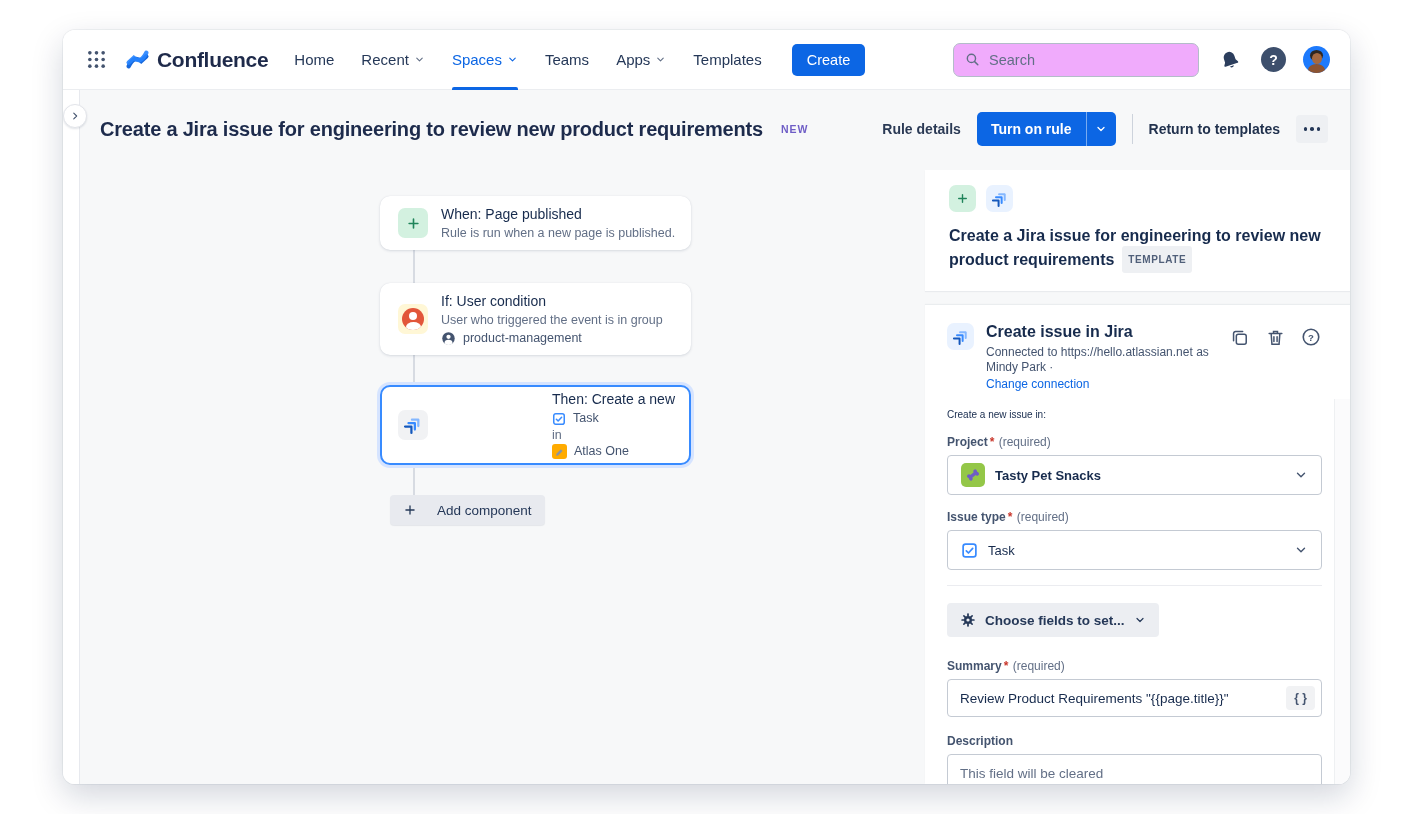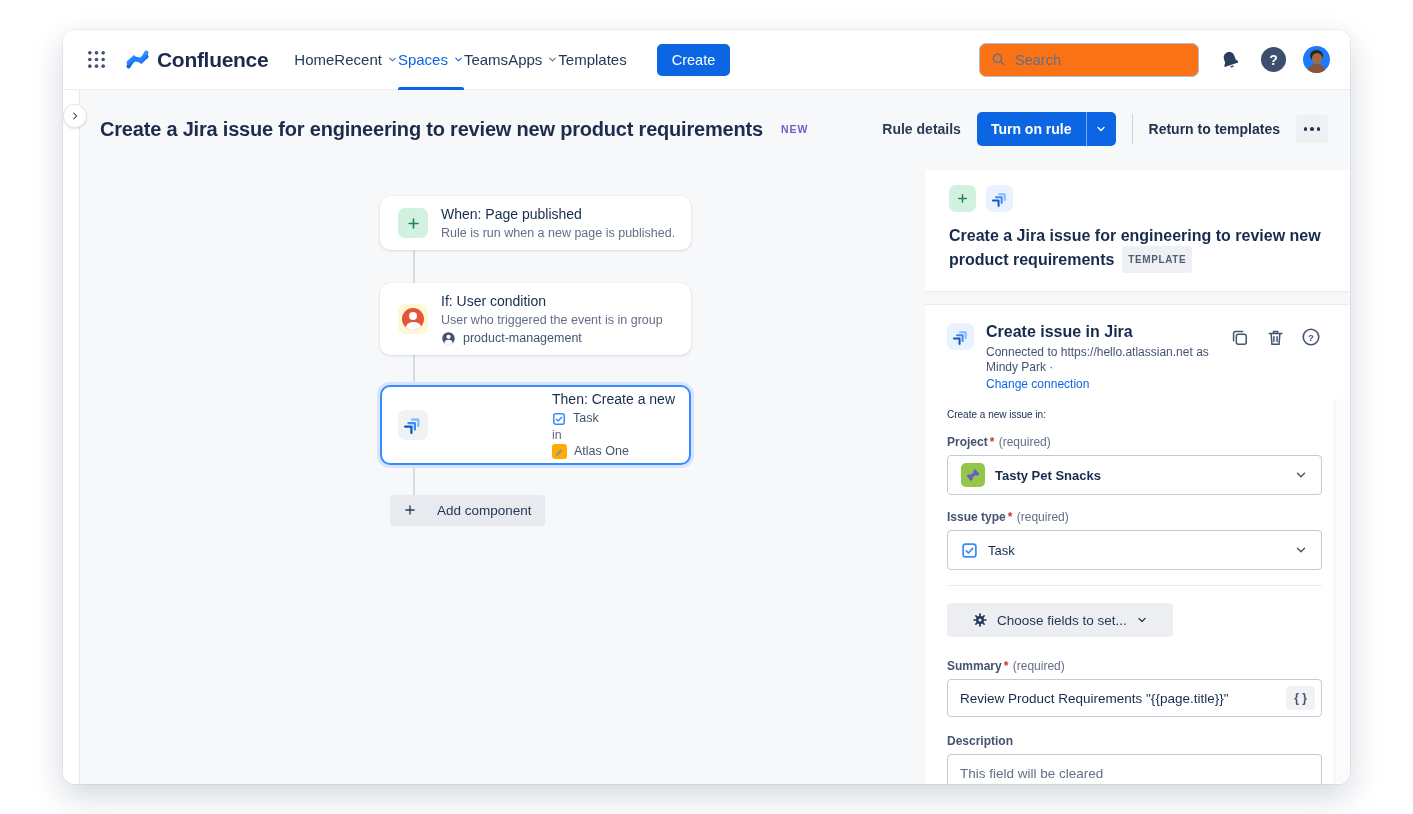--- a/index.html
+++ b/index.html
@@ -9,28 +9,28 @@
             border-radius:12px; overflow:hidden; display:flex; flex-direction:column;
             box-shadow:0 0 0 1px rgba(9,30,66,.05), 0 12px 32px rgba(9,30,66,.18); }
 
   
   .nav { height:60px; flex:0 0 60px; background:#fff; border-bottom:1px solid #EBEDF0;
          display:flex; align-items:center; padding:0 20px 0 18px; position:relative; }
   .nav-left { display:flex; align-items:center; }
   .appgrid { width:30px; height:30px; display:flex; align-items:center; justify-content:center; border-radius:4px; cursor:pointer; }
   .brand { display:flex; align-items:center; gap:7px; margin:0 26px 0 14px; }
   .brand-text { font-size:21px; font-weight:600; color:#1E2A4A; letter-spacing:-0.3px; }
-  .nav-items { display:flex; align-items:flex-end; }
+  .nav-items { display:flex; align-items:flex-end; gap:27px; }
   .nav-item { display:flex; align-items:center; gap:5px; font-size:15px; color:#253858; cursor:pointer; position:relative; height:60px; }
   .nav-item.active { color:#0C66E4; font-weight:500; }
   .nav-item.active::after { content:""; position:absolute; left:0; right:0; bottom:0; height:3px; background:#0C66E4; border-radius:2px 2px 0 0; }
   .btn-create { margin-left:30px; background:#0C66E4; color:#fff; border:none; font-family:inherit;
                 font-size:14.5px; font-weight:500; padding:8px 15px; border-radius:5px; cursor:pointer; }
   .nav-right { margin-left:auto; display:flex; align-items:center; gap:17px; }
-  .searchbox { width:220px; height:34px; border:1px solid #B3BCC9; border-radius:7px; display:flex; align-items:center; padding:0 10px; gap:8px; background:#f97316; }
+  .searchbox { width:246px; height:34px; border:1px solid #B3BCC9; border-radius:7px; display:flex; align-items:center; padding:0 10px; gap:8px; background:#f0abfc; }
   .searchbox input { border:none; outline:none; flex:1; font-family:inherit; font-size:14.5px; color:#172B4D; background:transparent; }
   .searchbox input::placeholder { color:#626F86; }
   .icon-btn { width:28px; height:28px; display:flex; align-items:center; justify-content:center; cursor:pointer; }
   .help-circ { width:25px; height:25px; border-radius:50%; background:#3D4F6C; color:#fff; display:flex; align-items:center; justify-content:center; font-size:14px; font-weight:700; cursor:pointer; }
   .avatar { width:27px; height:27px; border-radius:50%; background:#1D7AFC; position:relative; overflow:hidden; cursor:pointer; }
   .avatar .hair { position:absolute; left:7px; top:4px; width:13px; height:11px; border-radius:50%; background:#2E2620; }
   .avatar .head { position:absolute; left:8.5px; top:6.5px; width:10px; height:11px; border-radius:50%; background:#A56941; }
   .avatar .body { position:absolute; left:5px; top:18px; width:17px; height:12px; border-radius:50%; background:#8C5433; }
 
   
@@ -100,21 +100,21 @@
   .flabel .ast { color:#C9372C; margin:0 1px 0 2px; }
   .flabel .req { color:#626F86; font-weight:400; }
   .select { height:40px; border:1px solid #C4CAD3; border-radius:4px; background:#fff; display:flex; align-items:center;
             padding:0 13px; margin-bottom:15px; cursor:pointer; }
   .sel-avatar { width:24px; height:24px; border-radius:5px; background:#94C748; display:flex; align-items:center; justify-content:center; margin-right:10px; }
   .sel-label { font-size:13px; font-weight:600; color:#172B4D; }
   .sel-label.normal { font-weight:500; }
   .sel-chev { margin-left:auto; display:flex; }
   .hr { height:1px; background:#EBECF0; margin:4px 0 17px; }
   .choose-btn { display:inline-flex; align-items:center; gap:9px; background:#ECEEF2; border:none; border-radius:4px;
-                padding:9px 25px; font-family:inherit; font-size:13.5px; font-weight:400; color:#253858; cursor:pointer; margin-bottom:22px; }
+                padding:9px 13px; font-family:inherit; font-size:13.5px; font-weight:700; color:#253858; cursor:pointer; margin-bottom:22px; }
   .text-input { display:flex; align-items:center; height:38px; border:1px solid #C4CAD3; border-radius:4px;
                 padding:0 6px 0 12px; margin-bottom:17px; background:#fff; }
   .text-input input { flex:1; border:none; outline:none; font-family:inherit; font-size:13.5px; color:#172B4D; background:transparent; min-width:0; }
   .braces { background:#F1F2F4; border-radius:4px; padding:5px 8px; font-size:12px; font-weight:700; color:#44546F; cursor:pointer; white-space:nowrap; }
   .textarea-wrap { position:relative; height:160px; border:1px solid #C4CAD3; border-radius:4px; background:#fff; }
   .textarea-wrap textarea { width:100%; height:100%; border:none; outline:none; resize:none; font-family:inherit;
                             font-size:13.5px; color:#172B4D; padding:11px 12px; background:transparent; }
   .textarea-wrap textarea::placeholder { color:#626F86; }
   .scrolltrack { position:absolute; right:0; top:94px; bottom:0; width:16px; background:#FBFBFC; border-left:1px solid #EEF0F2; }
 

